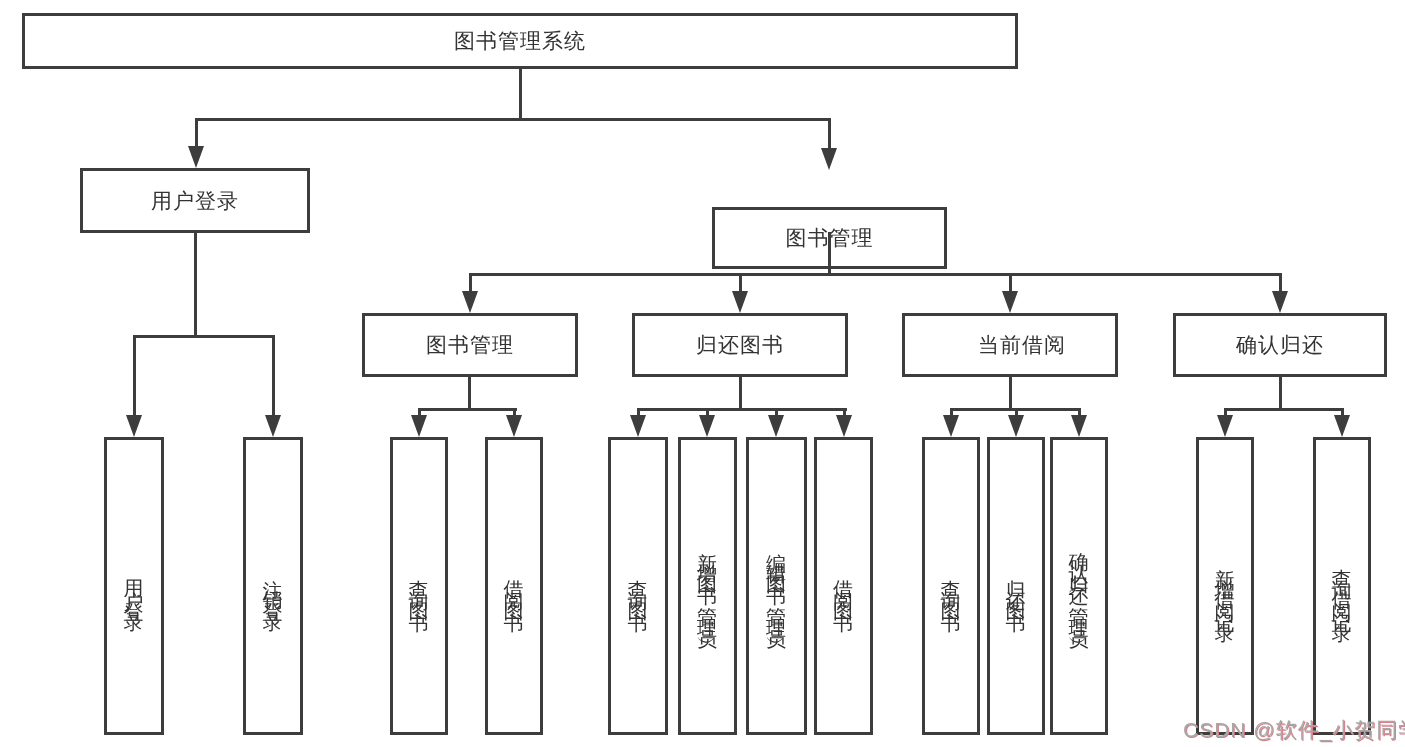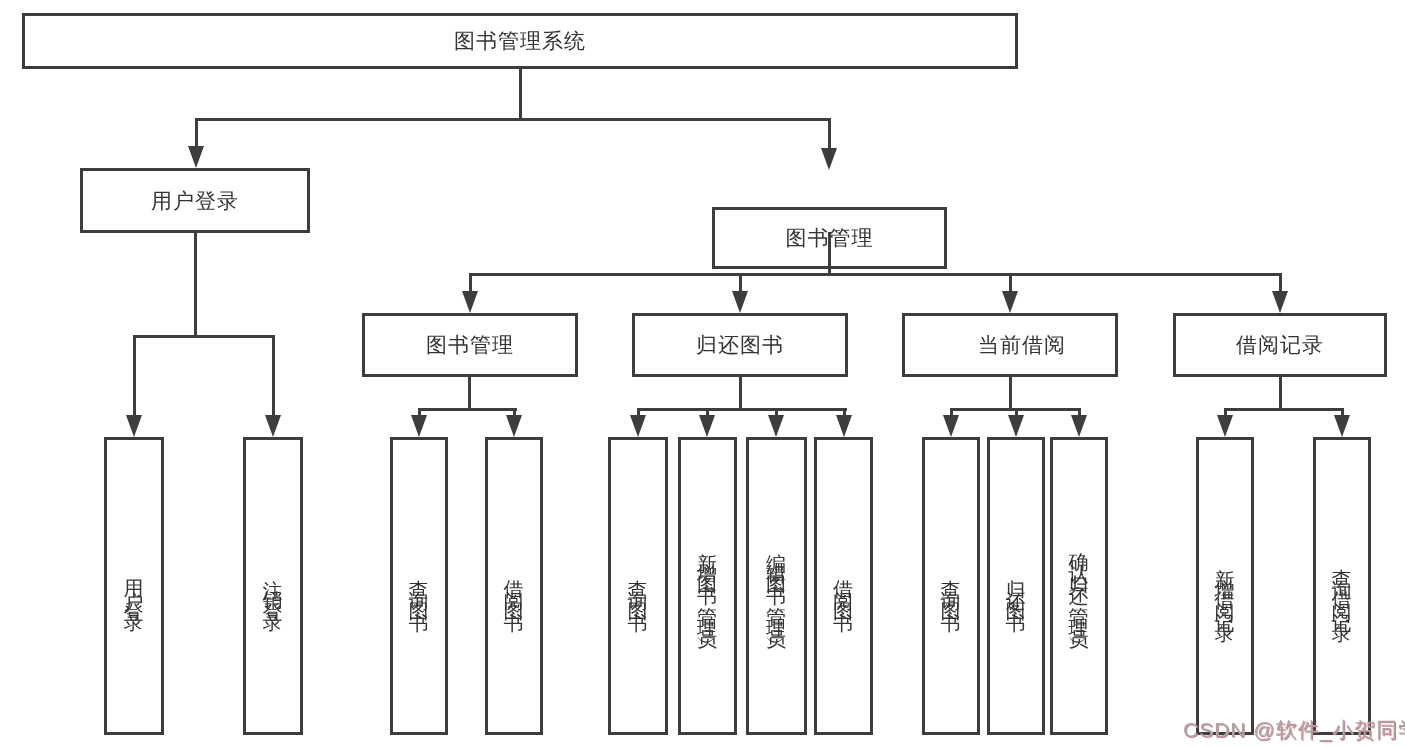--- a/index.html
+++ b/index.html
@@ -99,21 +99,21 @@
   <div class="node n-new-book">
     <span>图书管理</span>
   </div>
   <div class="node n-book-borrow">
     <span>归还图书</span>
   </div>
   <div class="node n-current-borrow">
     <span>当前借阅</span>
   </div>
   <div class="node n-borrow-record">
-    <span>借阅记录</span>
+    <span>确认归还</span>
   </div>
 
   <div class="vl" style="left:468px;top:377px;height:31px;"></div>
   <div class="hl" style="left:418px;top:408px;width:99px;"></div>
   <div class="vl" style="left:418px;top:408px;height:12px;"></div>
   <div class="ah" style="left:411px;top:415px;"></div>
   <div class="vl" style="left:513px;top:408px;height:12px;"></div>
   <div class="ah" style="left:506px;top:415px;"></div>
 
   <div class="vl" style="left:739px;top:377px;height:31px;"></div>

